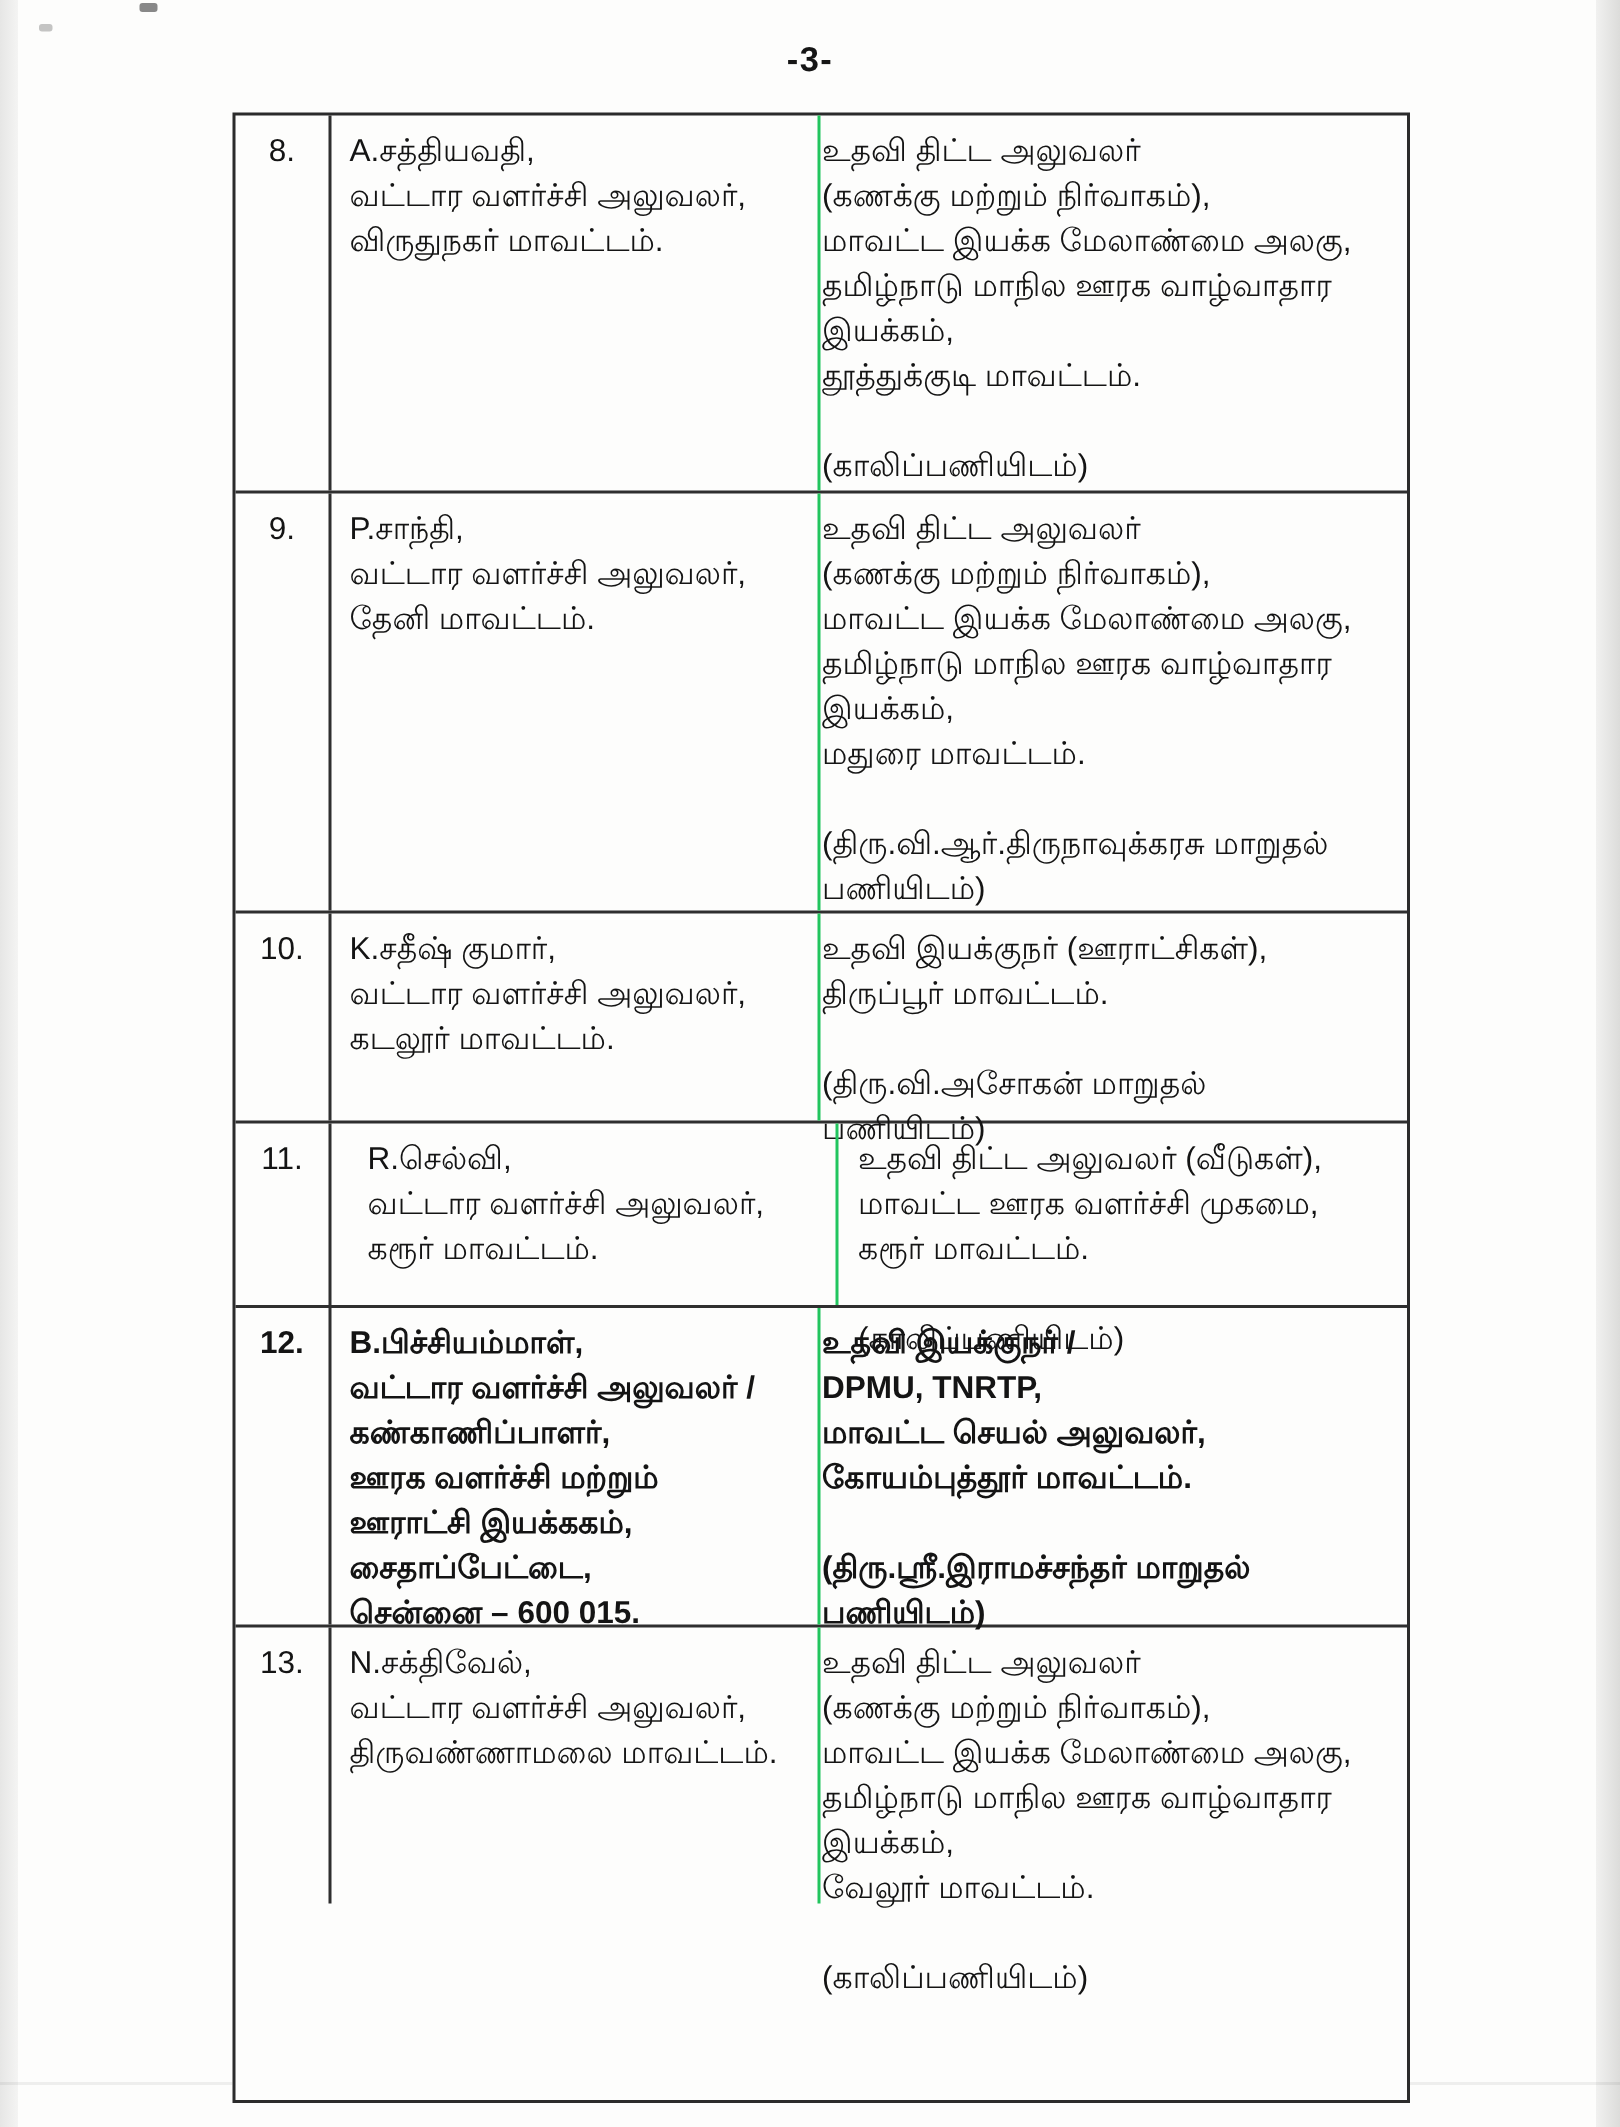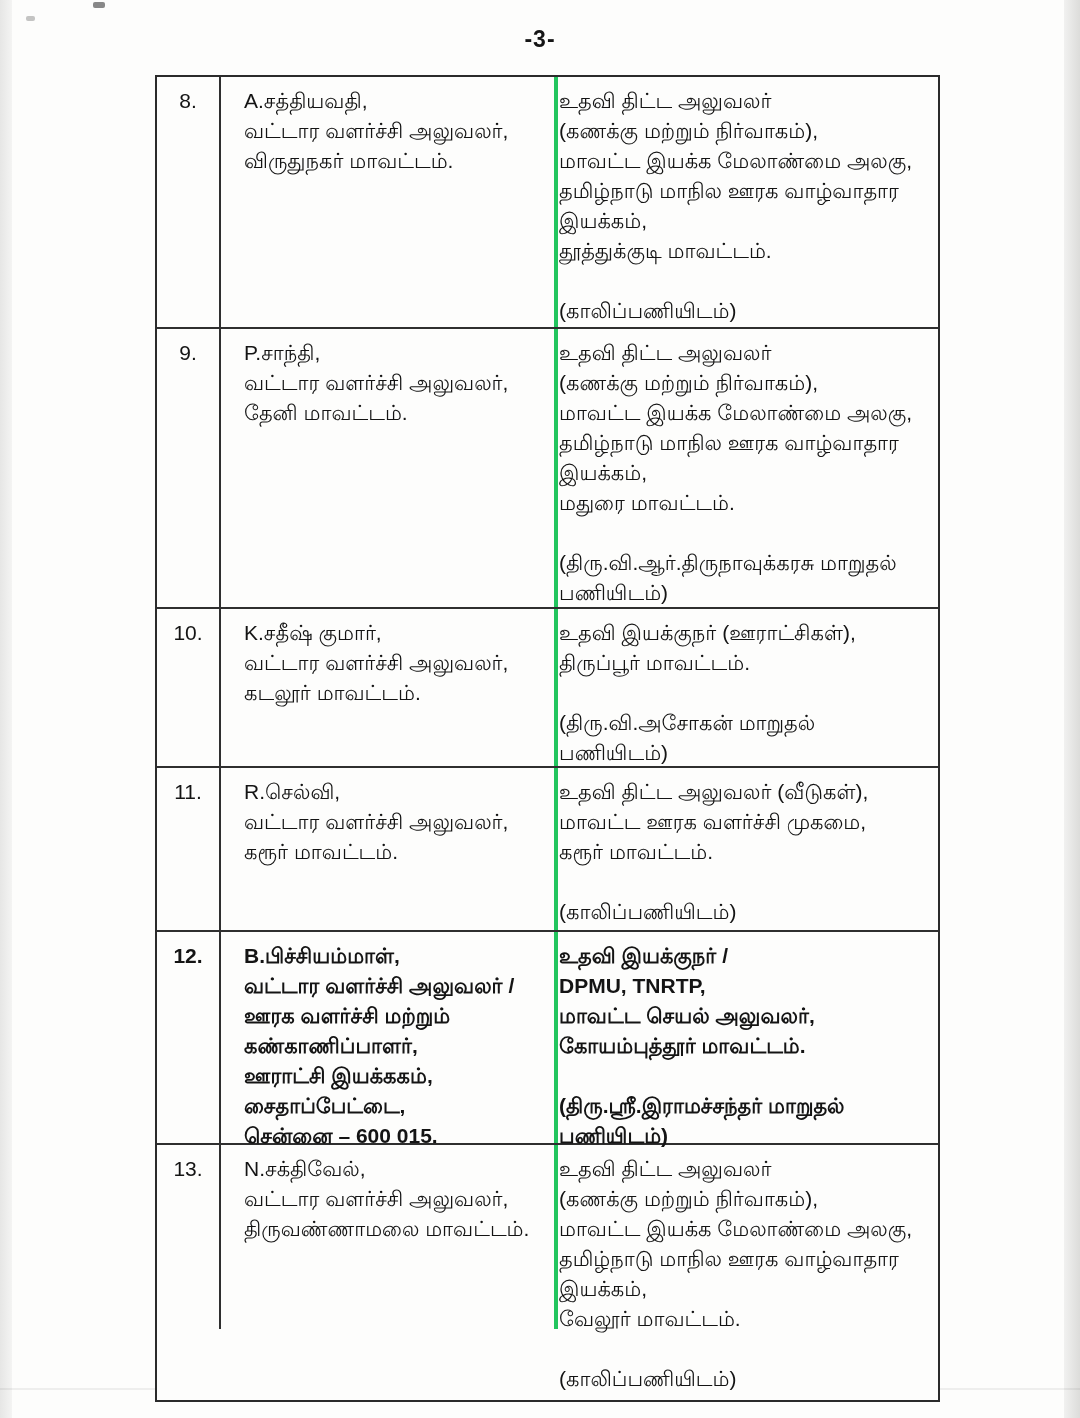--- a/index.html
+++ b/index.html
@@ -60,37 +60,36 @@
     color: #141414;
   }
   .cell-sno {
     width: 64px;
     border-right: 2px solid #2f2f2f;
     text-align: center;
     padding-top: 9px;
   }
   .cell-name {
     width: 326px;
-    border-right: 4px solid #22c55e;
+    border-right: 2px solid #22c55e;
     padding: 9px 8px 0 12px;
-    margin-left: 11px;
   }
   .cell-post {
     flex: 1;
     padding: 9px 8px 0 1px;
   }
   .line {
     min-height: 30px;
     line-height: 30px;
     white-space: nowrap;
   }
   .h250 { height: 250px; }
   .h280 { height: 280px; }
-  .h166 { height: 159px; }
-  .h172 { height: 164px; }
+  .h166 { height: 140px; }
+  .h172 { height: 123px; gap: 12px; }
   .h213 { height: 213px; font-weight: bold; }
   .h244 { height: 186px; }
 </style>
 </head>
 <body>
 
 <div class="page">
 
   <div class="scan-edge-left"></div>
   <div class="scan-edge-right"></div>
@@ -181,22 +180,22 @@
       </div>
     </div>
 
     <div class="trow h213">
       <div class="cell cell-sno">
         <div class="line">12.</div>
       </div>
       <div class="cell cell-name">
         <div class="line">B.பிச்சியம்மாள்,</div>
         <div class="line">வட்டார வளர்ச்சி அலுவலர் /</div>
+        <div class="line">கண்காணிப்பாளர்,</div>
         <div class="line">ஊரக வளர்ச்சி மற்றும்</div>
-        <div class="line">கண்காணிப்பாளர்,</div>
         <div class="line">ஊராட்சி இயக்ககம்,</div>
         <div class="line">சைதாப்பேட்டை,</div>
         <div class="line">சென்னை – 600 015.</div>
       </div>
       <div class="cell cell-post">
         <div class="line">உதவி இயக்குநர் /</div>
         <div class="line">DPMU, TNRTP,</div>
         <div class="line">மாவட்ட செயல் அலுவலர்,</div>
         <div class="line">கோயம்புத்தூர் மாவட்டம்.</div>
         <div class="line"></div>

